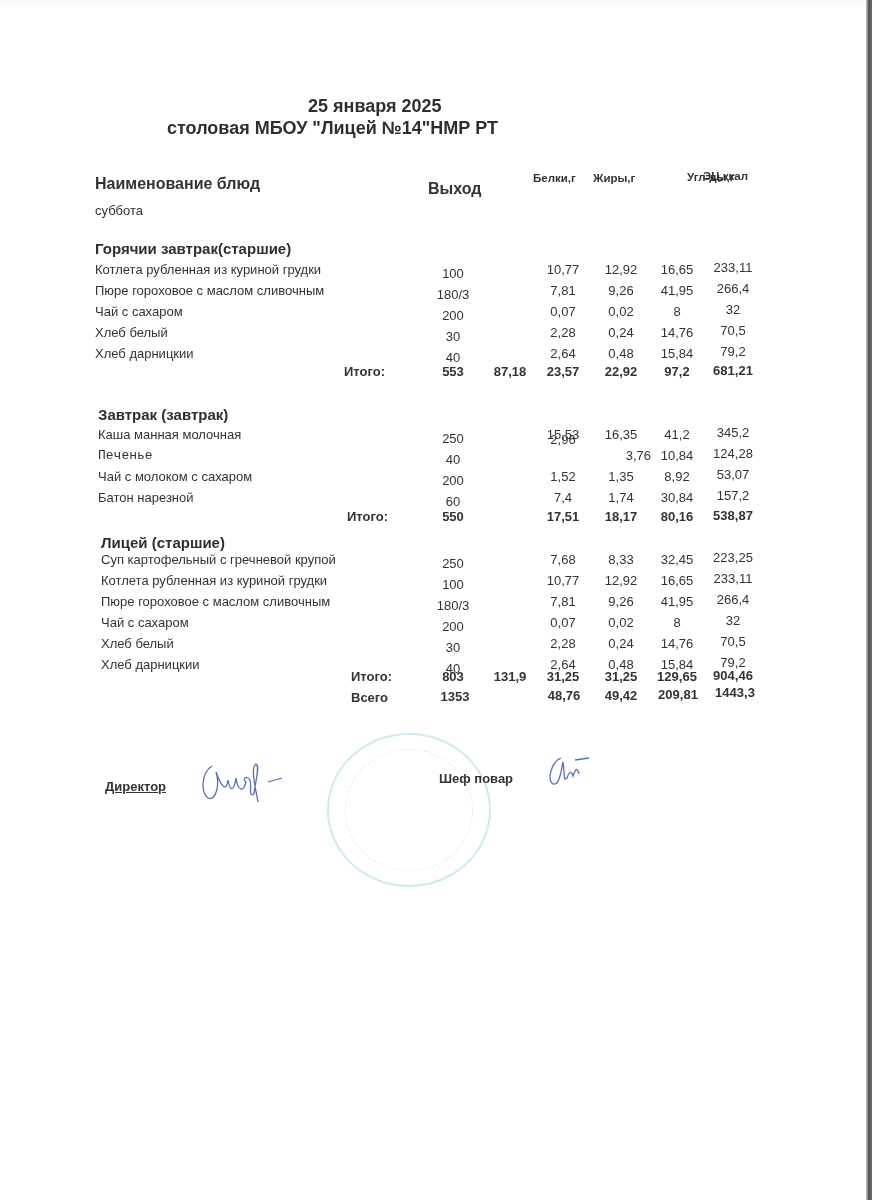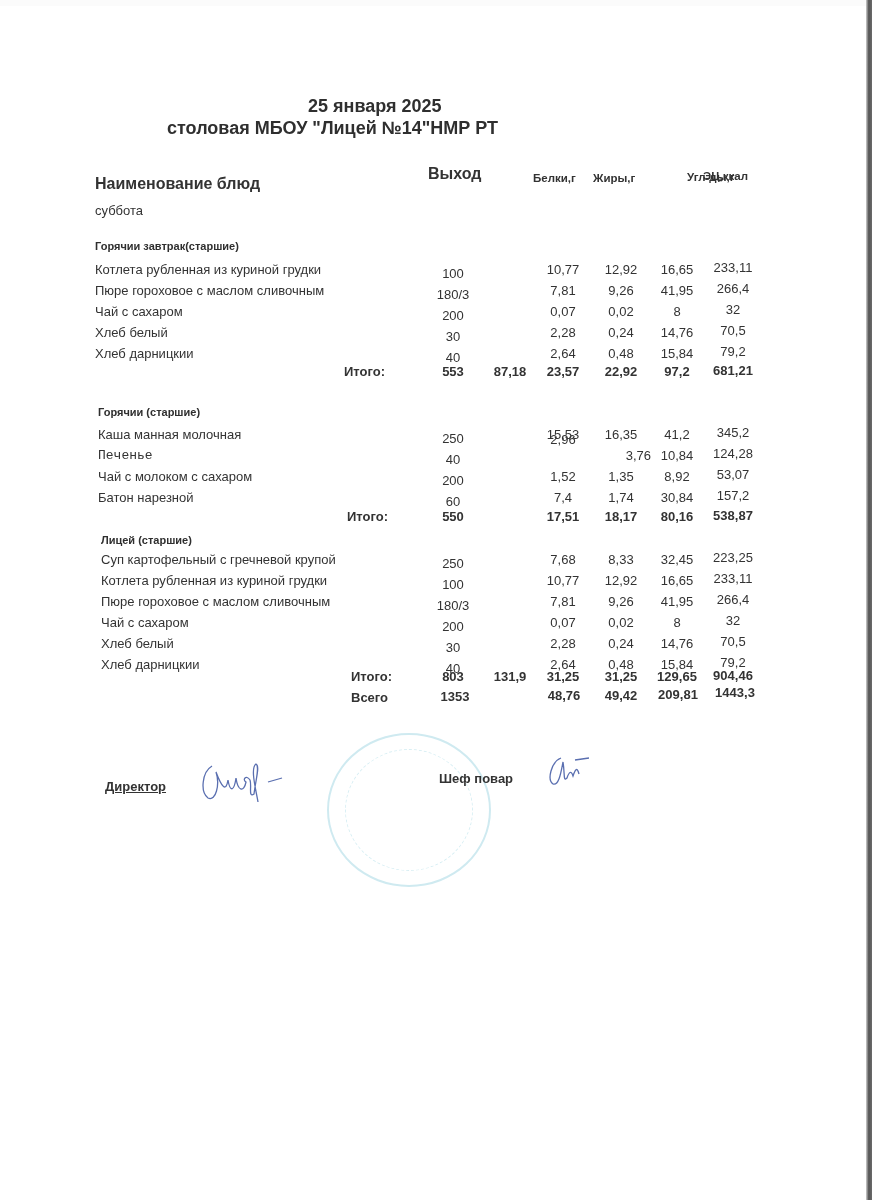--- a/index.html
+++ b/index.html
@@ -11,38 +11,38 @@
     background: linear-gradient(to right, #cfcfcf, #555 45%, #6a6a6a); }
   .scan-top { position: absolute; left: 0; top: 0; width: 866px; height: 6px; background: #fbfbfb; }
   .abs { position: absolute; white-space: nowrap; }
   .title { font-weight: bold; font-size: 18px; color: #2f2f2f; }
   .hdr-big { font-weight: bold; font-size: 16px; color: #333; }
   .hdr-small { font-weight: bold; font-size: 11.5px; color: #333; }
   .txt { font-size: 13px; color: #333; }
   .bold { font-weight: bold; }
   .num { font-size: 13px; text-align: center; width: 60px; color: #333; }
   .num.b { font-weight: bold; }
-  .section-title { font-weight: bold; font-size: 11px; color: #2f2f2f; }
+  .section-title { font-weight: bold; font-size: 15px; color: #2f2f2f; }
   .stamp { position: absolute; left: 327px; top: 733px; width: 160px; height: 150px; border-radius: 50%;
     border: 2px solid #bfe3ec; opacity: .75; }
   .stamp::after { content: ""; position: absolute; left: 16px; top: 14px; right: 16px; bottom: 14px;
     border-radius: 50%; border: 1px dashed #cbe9f0; }
   .sig { position: absolute; }
 </style>
 </head>
 <body>
 
 <div class="scan-top"></div>
 <div class="scan-edge"></div>
 
 <div class="abs title" style="left:308px; top:96px;">25 января 2025</div>
 <div class="abs title" style="left:167px; top:118px;">столовая МБОУ "Лицей №14"НМР РТ</div>
 
 <div class="abs hdr-big" style="left:95px; top:175px;">Наименование блюд</div>
-<div class="abs hdr-big" style="left:428px; top:165px;">Выход</div>
+<div class="abs hdr-big" style="left:428px; top:180px;">Выход</div>
 <div class="abs hdr-small" style="left:533px; top:172px;">Белки,г</div>
 <div class="abs hdr-small" style="left:593px; top:172px;">Жиры,г</div>
 <div class="abs hdr-small" style="left:649px; top:171px; width:52px; overflow:hidden;margin-left:38px;">Угл-ды,г</div>
 <div class="abs hdr-small" style="left:703px; top:170px;">ЭЦ,ккал</div>
 
 <div class="abs txt" style="left:95px; top:203px;">суббота</div>
 
 <div id="sections">
     <div>
       <div class="abs section-title" style="left: 95px; top: 240px;">Горячии завтрак(старшие)</div>
@@ -90,21 +90,21 @@
         <div class="abs txt bold" style="left: 344px; top: 364px;">Итого:</div>
         <div class="abs num b" style="left: 423px; top: 364px;">553</div>
         <div class="abs num b" style="left: 480px; top: 364px;">87,18</div>
         <div class="abs num b" style="left: 533px; top: 364px;">23,57</div>
         <div class="abs num b" style="left: 591px; top: 364px;">22,92</div>
         <div class="abs num b" style="left: 647px; top: 364px;">97,2</div>
         <div class="abs num b" style="left: 703px; top: 363px;">681,21</div>
       </div>
     </div>
     <div>
-      <div class="abs section-title" style="left: 98px; top: 406px;">Горячии (старшие)</div>
+      <div class="abs section-title" style="left: 98px; top: 406px;">Завтрак (завтрак)</div>
       <div>
         <div class="abs txt" style="left: 98px; top: 427px;">Каша манная молочная</div>
         <div class="abs num" style="left: 423px; top: 431px;">250</div>
         <div class="abs num" style="left: 533px; top: 427px;">15,53</div>
         <div class="abs num" style="left: 591px; top: 427px;">16,35</div>
         <div class="abs num" style="left: 647px; top: 427px;">41,2</div>
         <div class="abs num" style="left: 703px; top: 425px;">345,2</div>
       </div>
       <div>
         <div class="abs txt" style="left: 98px; top: 448px; font-family: Liberation Mono, monospace;">Печенье</div>

